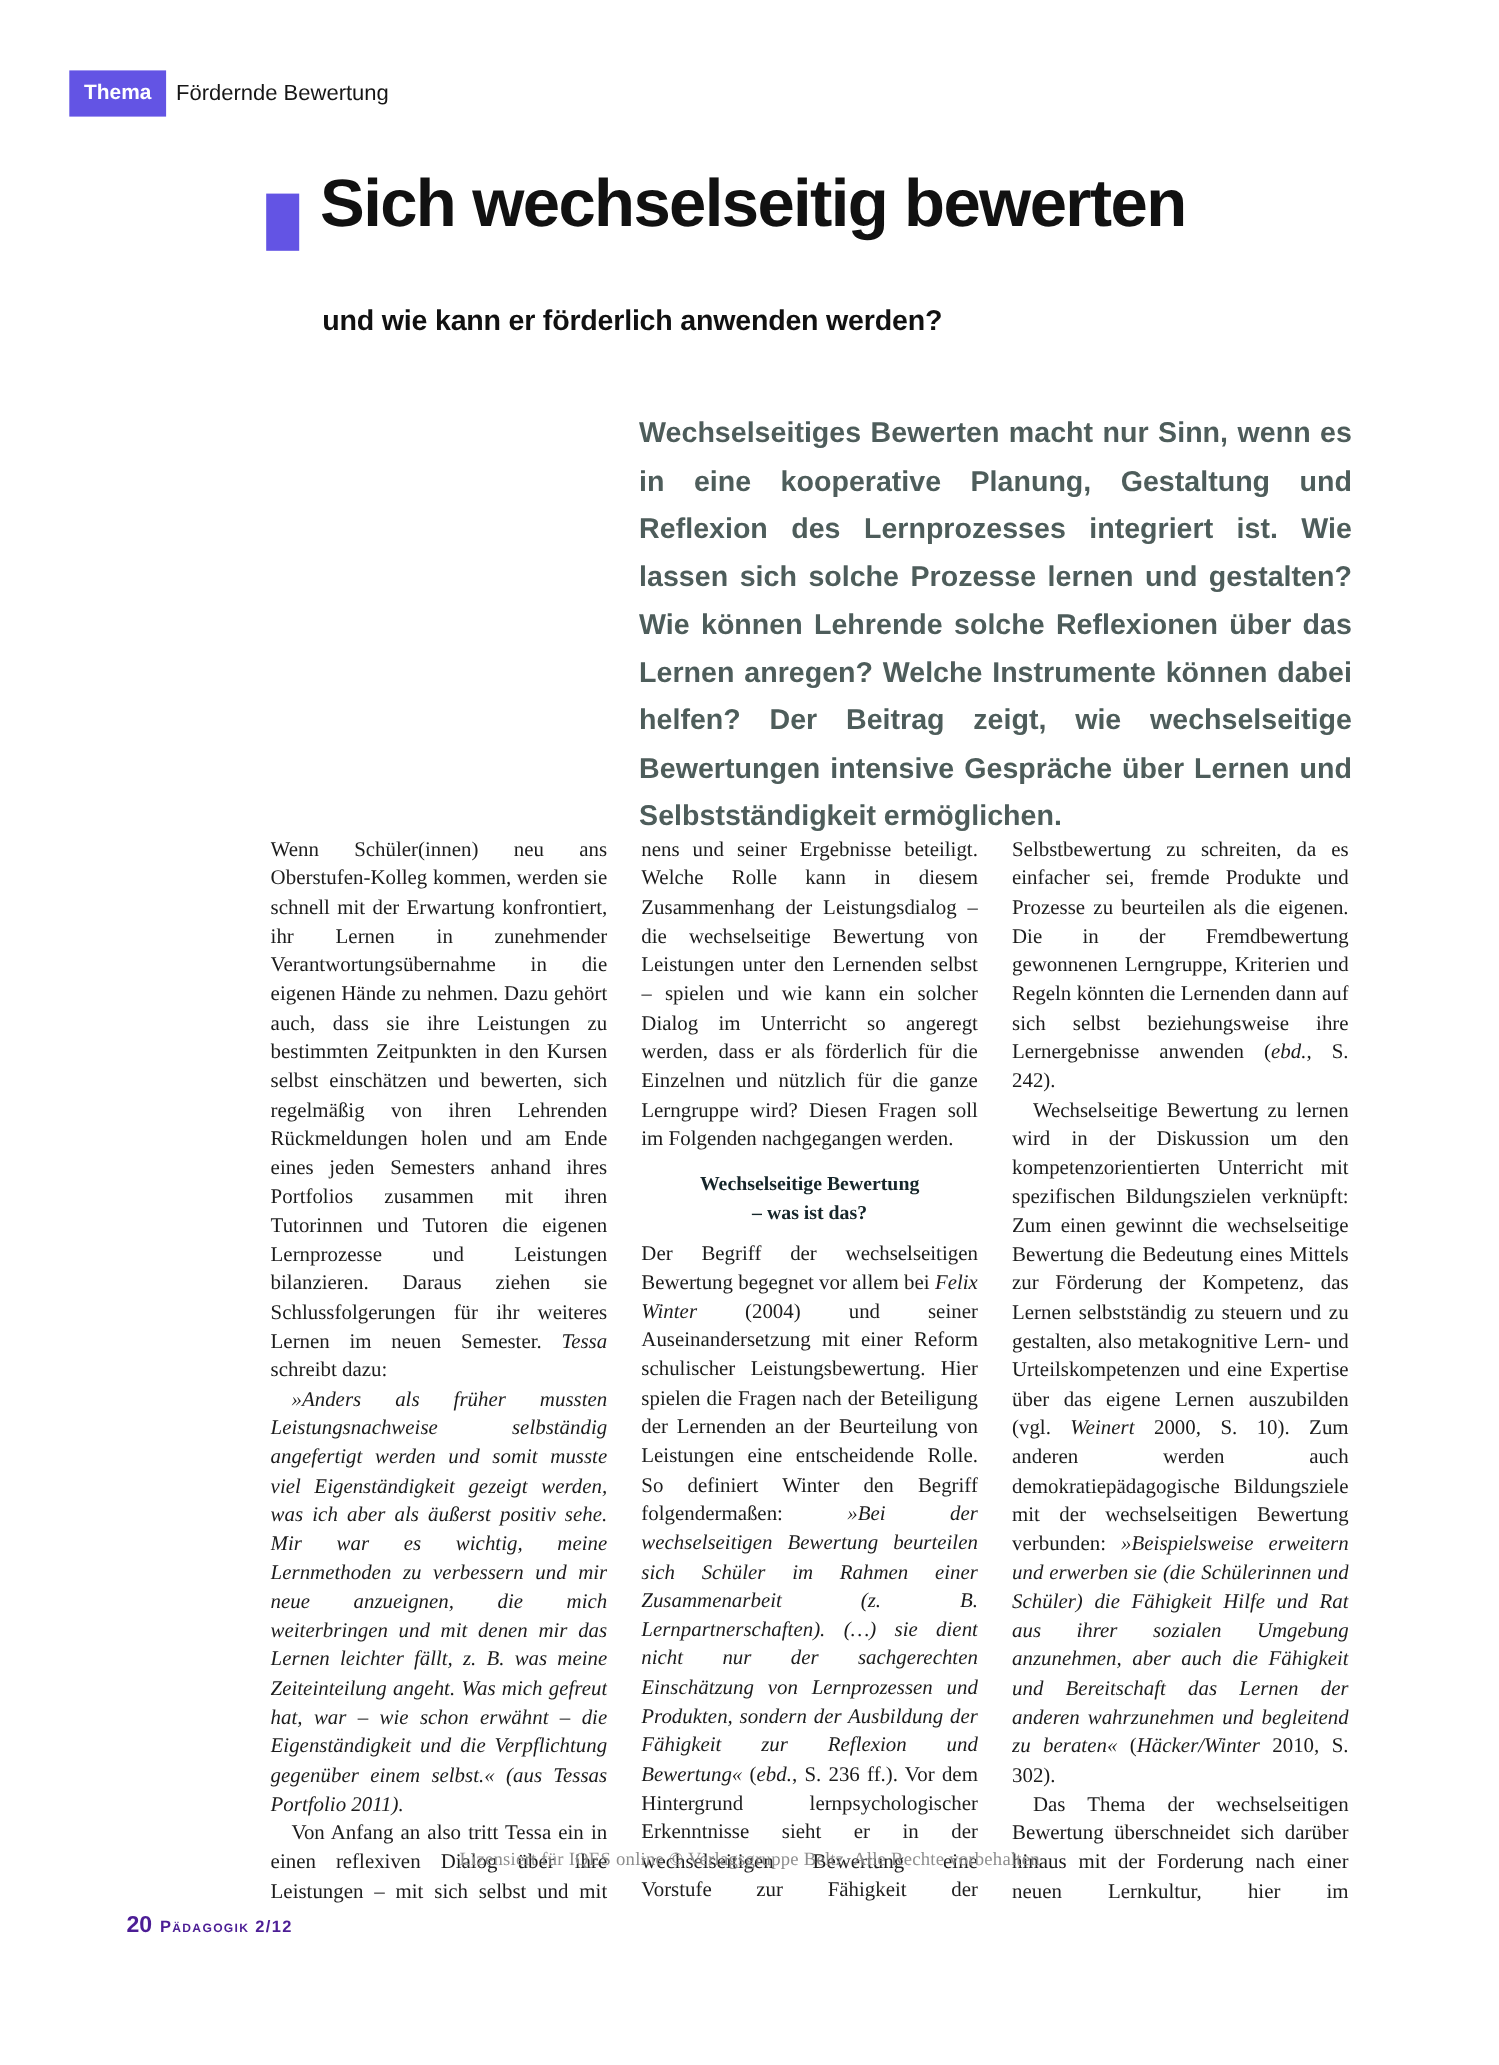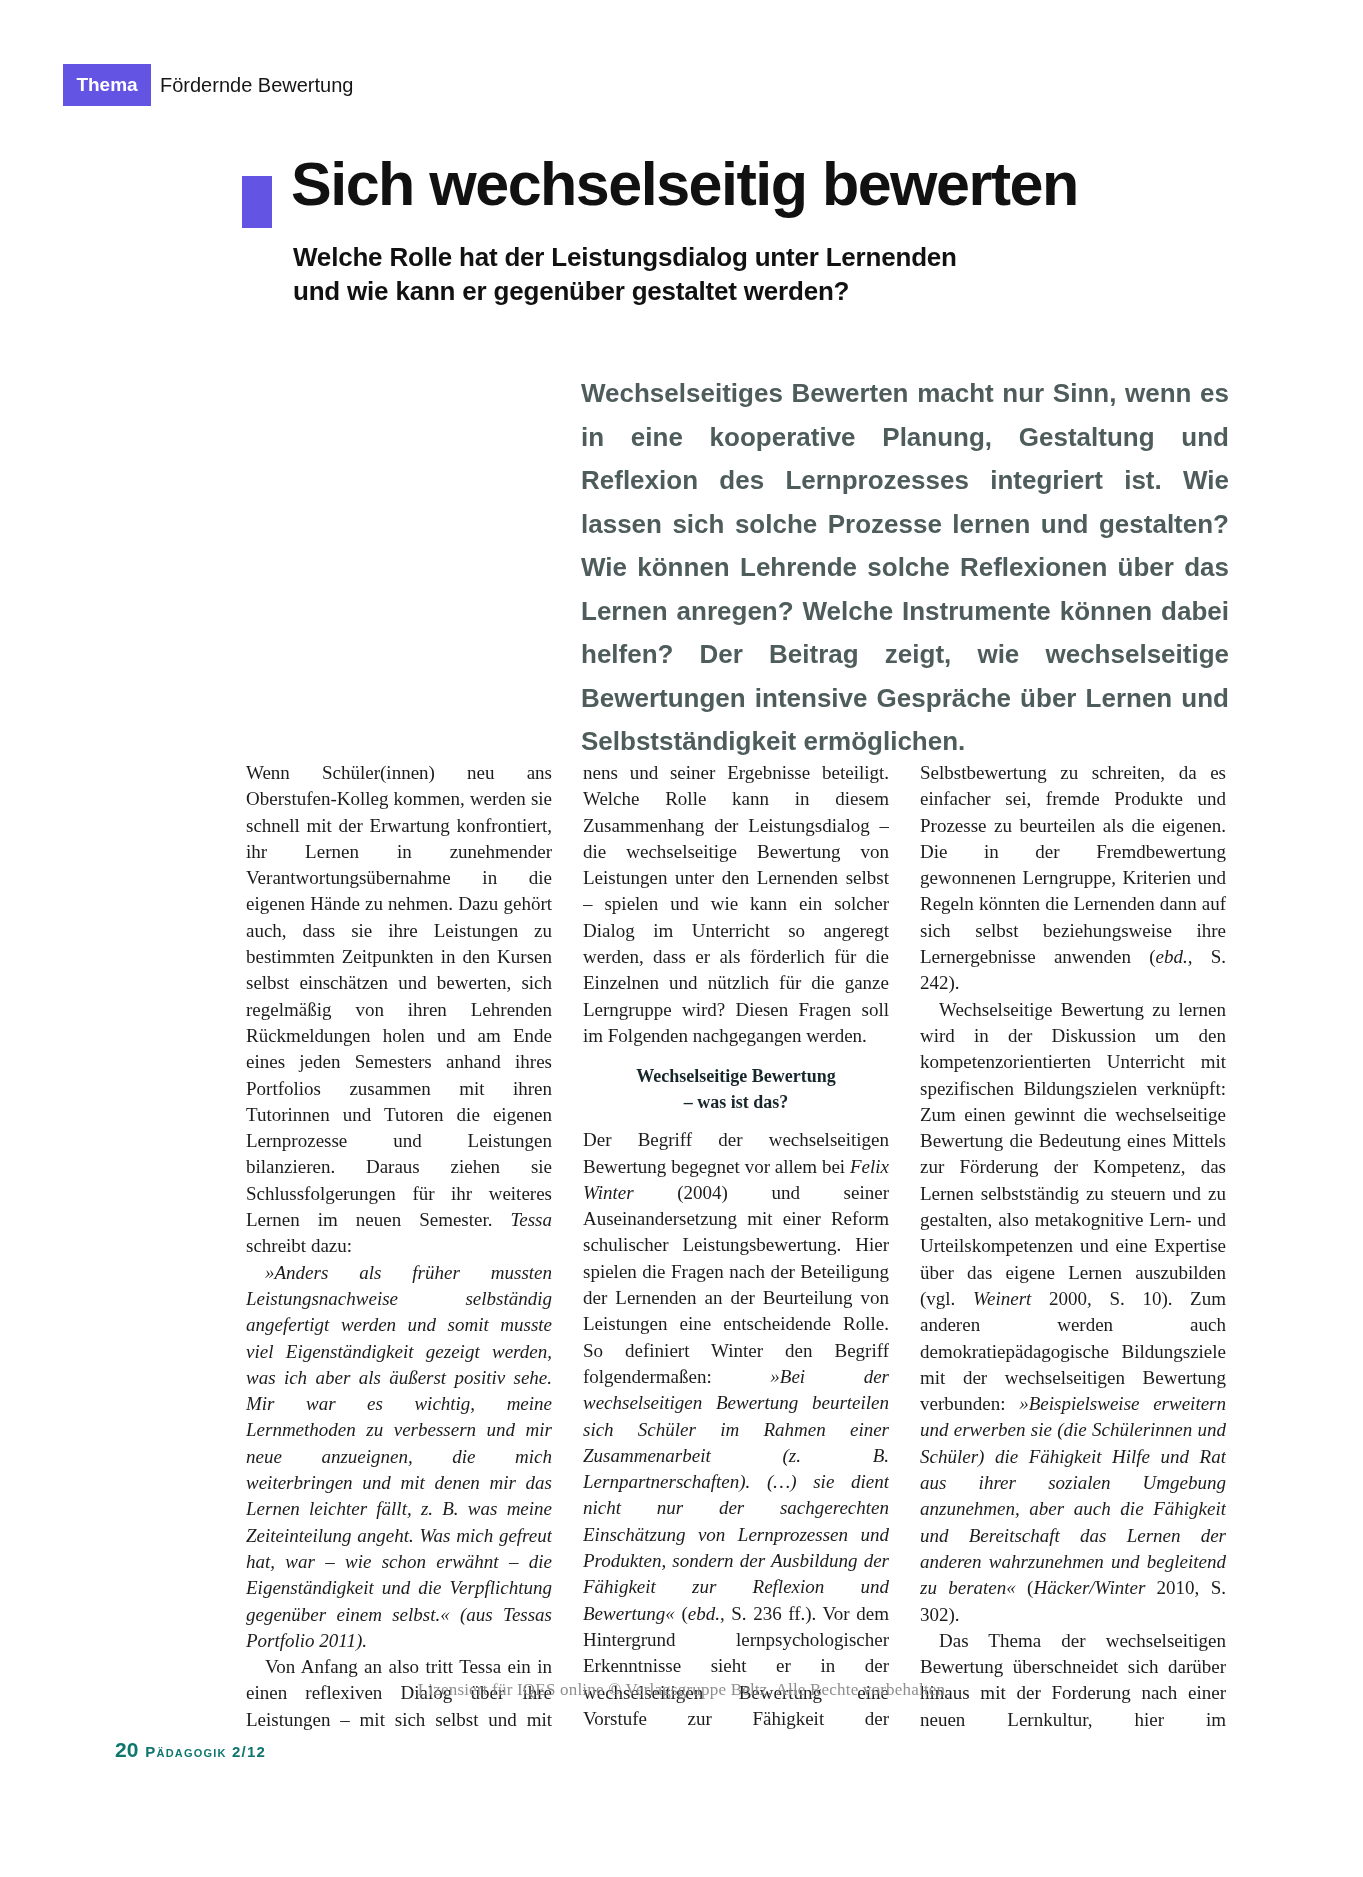--- a/index.html
+++ b/index.html
@@ -82,21 +82,21 @@
   .col-heading{
     font-family:Liberation Serif, serif;
     font-weight:bold;font-size:18px;line-height:26px;
     text-align:center;color:#16262a;
     margin:14px 0 12px 0;
   }
   
   .pagina{
     position:absolute;left:115px;top:1738px;
     display:flex;align-items:baseline;
-    font-family:"Liberation Sans",sans-serif;color:#0f766e;
+    font-family:"Liberation Sans",sans-serif;color:#4c1d95;
   }
   .pagina .pnum{font-weight:bold;font-size:21px;}
   .pagina .journal{
     font-weight:600;font-size:15px;margin-left:7px;
     font-variant:small-caps;letter-spacing:1.2px;
   }
   .license{
     position:absolute;left:0;right:0;top:1680px;
     text-align:center;
     font-family:"Liberation Serif",serif;
@@ -109,21 +109,21 @@
 
 <div class="page">
 
   <div class="badge">
     <span>Thema</span>
   </div>
   <div class="section-label">Fördernde Bewertung</div>
 
   <div class="title-square"></div>
   <h1 class="article-title">Sich wechselseitig bewerten</h1>
-  <h2 class="article-subtitle"><span>Welche Rolle hat der Leistungsdialog unter Lernenden</span><br><span>und wie kann er gegenüber gestaltet werden?</span></h2>
+  <h2 class="article-subtitle"><br><span>und wie kann er förderlich anwenden werden?</span></h2>
 
   <div class="standfirst">Wechselseitiges Bewerten macht nur Sinn, wenn es in eine kooperative Planung, Gestaltung und Reflexion des Lernprozesses integriert ist. Wie lassen sich solche Prozesse lernen und gestalten? Wie können Lehrende solche Reflexionen über das Lernen anregen? Welche Instrumente können dabei helfen? Der Beitrag zeigt, wie wechselseitige Bewertungen intensive Gespräche über Lernen und Selbstständigkeit ermöglichen.</div>
 
 
   <div class="col col1">
       <p class="body-p"><span>Wenn Schüler(innen) neu ans Oberstufen-Kolleg kommen, werden sie schnell mit der Erwartung konfrontiert, ihr Lernen in zunehmender Verantwortungsübernahme in die eigenen Hände zu nehmen. Dazu gehört auch, dass sie ihre Leistungen zu bestimmten Zeitpunkten in den Kursen selbst einschätzen und bewerten, sich regelmäßig von ihren Lehrenden Rückmeldungen holen und am Ende eines jeden Semesters anhand ihres Portfolios zusammen mit ihren Tutorinnen und Tutoren die eigenen Lernprozesse und Leistungen bilanzieren. Daraus ziehen sie Schlussfolgerungen für ihr weiteres Lernen im neuen Semester. </span><span class="it">Tessa</span><span> schreibt dazu:</span></p>
       <p class="body-p indent italic"><span>»Anders als früher mussten Leistungsnachweise selbständig angefertigt werden und somit musste viel Eigenständigkeit gezeigt werden, was ich aber als äußerst positiv sehe. Mir war es wichtig, meine Lernmethoden zu verbessern und mir neue anzueignen, die mich weiterbringen und mit denen mir das Lernen leichter fällt, z. B. was meine Zeiteinteilung angeht. Was mich gefreut hat, war – wie schon erwähnt – die Eigenständigkeit und die Verpflichtung gegenüber einem selbst.« (aus Tessas Portfolio 2011).</span></p>
       <p class="body-p indent"><span>Von Anfang an also tritt Tessa ein in einen reflexiven Dialog über ihre Leistungen – mit sich selbst und mit ihren Lehrerinnen und Lehrern – und ist an der Bewertung ihres Ler-</span></p>
     </div>
   <div class="col col2">

